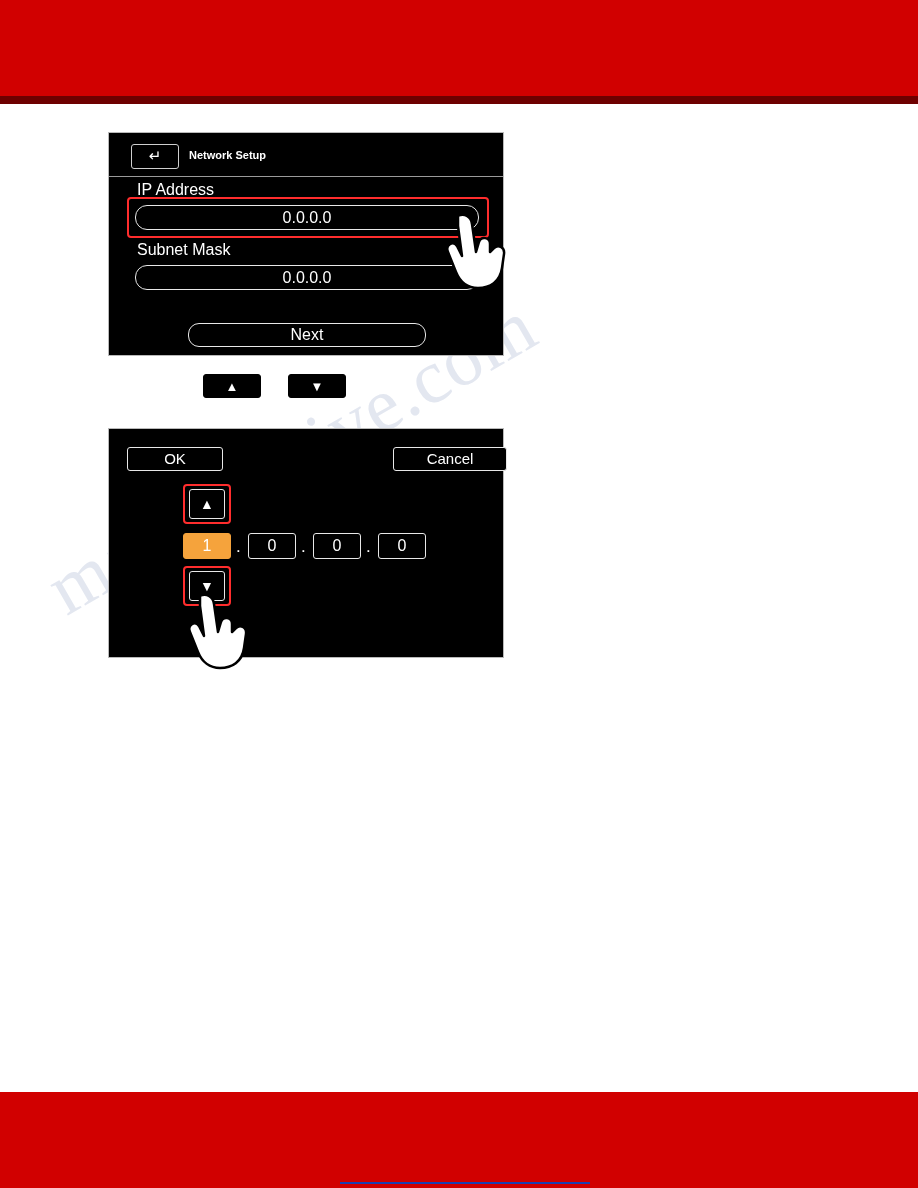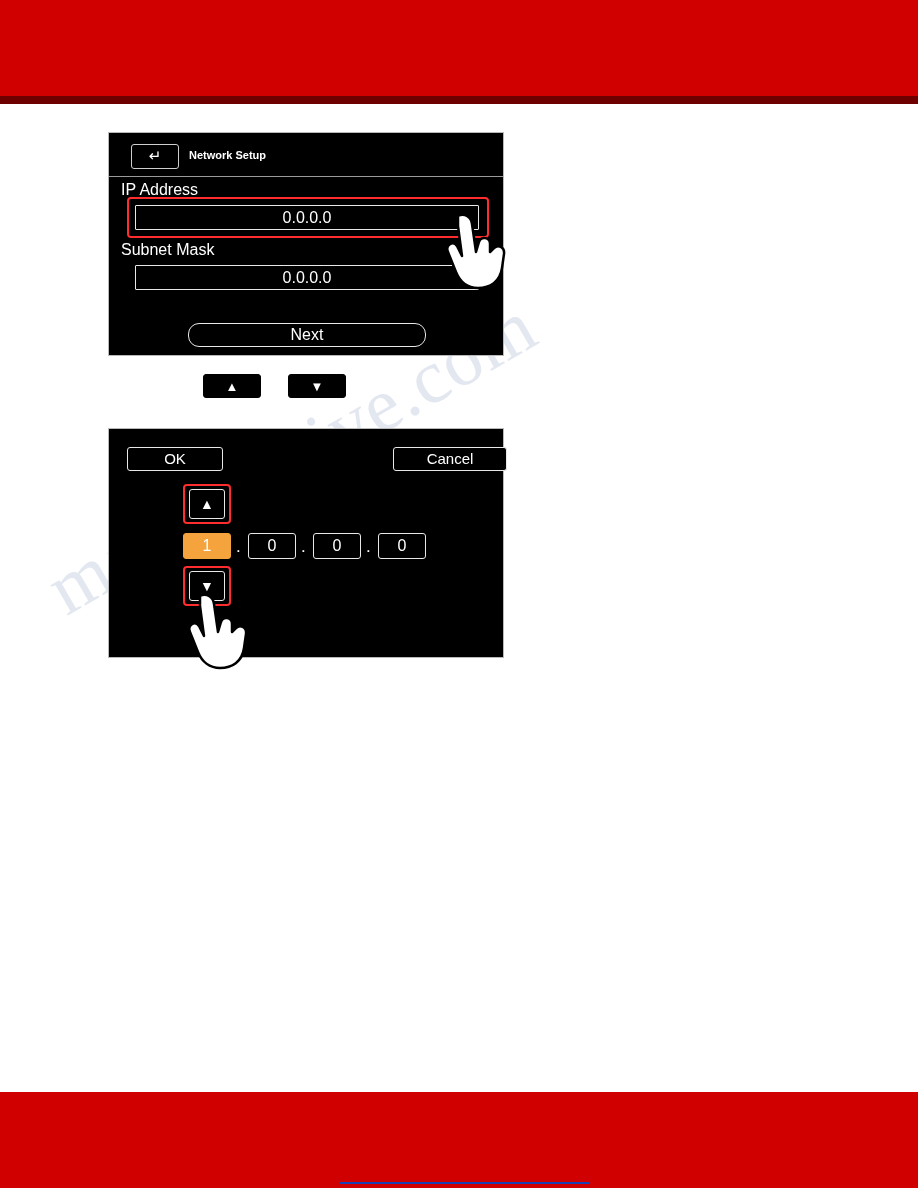--- a/index.html
+++ b/index.html
@@ -112,32 +112,32 @@
     color: #ffffff;
     font-size: 11px;
     line-height: 24px;
     font-weight: bold;
   }
 
   .field-label {
     position: absolute;
     color: #ffffff;
     font-size: 16px;
-    left: 12px;
+    left: 28px;
   }
   #label-ip { top: 48px; }
   #label-subnet { top: 108px; }
 
   .value-box {
     position: absolute;
     left: 26px;
     width: 344px;
     height: 25px;
     border: 1px solid #e8e8e8;
-    border-radius: 1px;
+    border-radius: 12px;
     background: #000;
     color: #ffffff;
     font-size: 16px;
     line-height: 24px;
     text-align: center;
     box-sizing: border-box;
   }
   #value-ip { top: 72px; }
   #value-subnet { top: 132px; }
 

